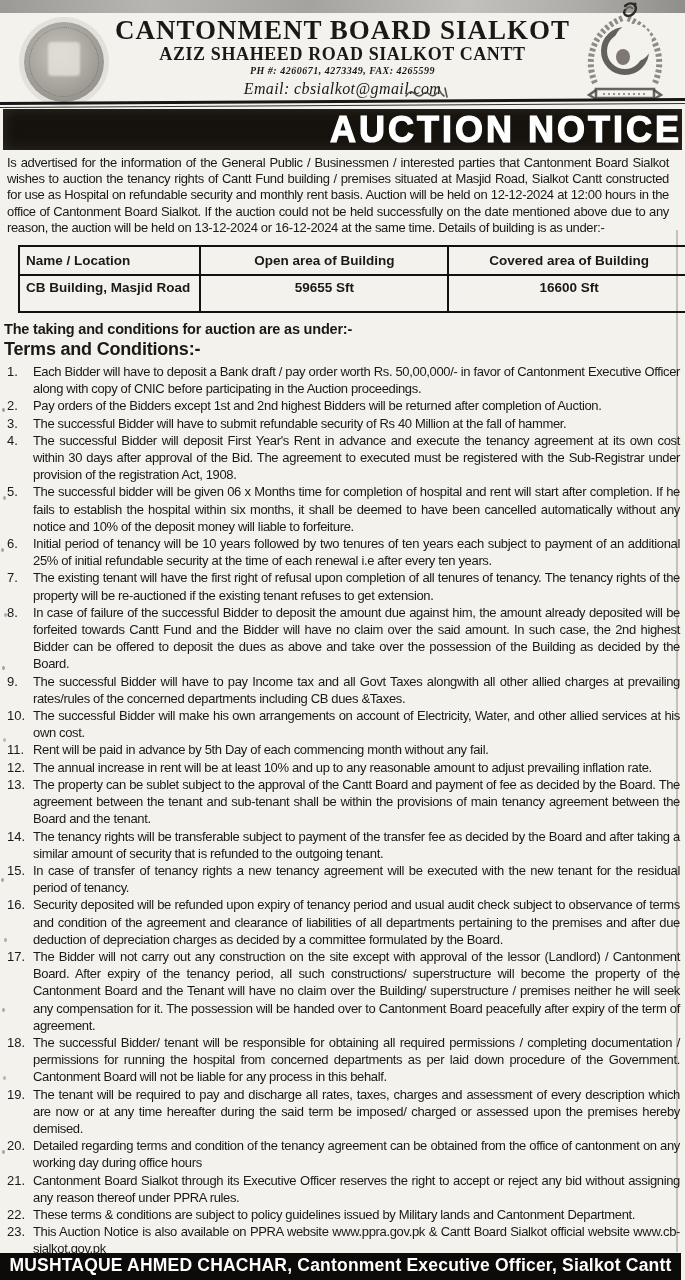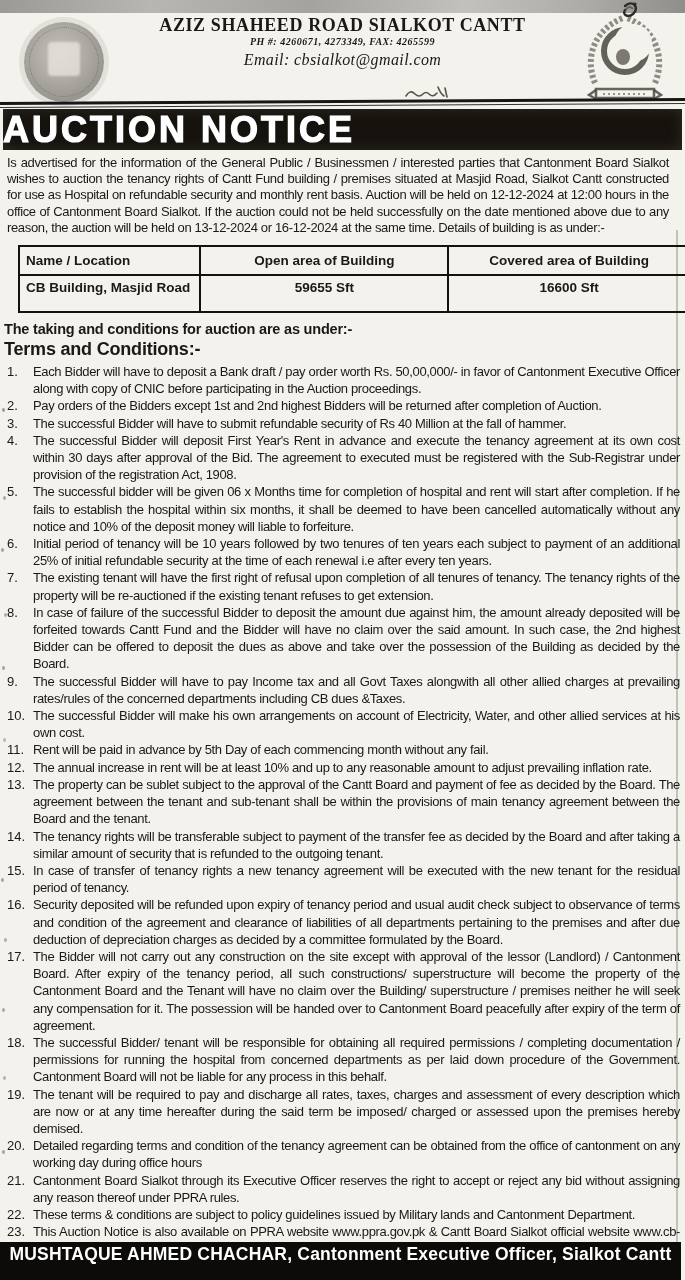--- a/index.html
+++ b/index.html
@@ -38,21 +38,21 @@
   .org-phone{font-size:10px;font-weight:bold;letter-spacing:.5px;line-height:17px;font-style:italic;}
   .org-email{font-size:16px;font-style:italic;line-height:19px;letter-spacing:.4px;}
 
   
   .rule-wrap{position:relative;margin-top:3px;}
   .rule-thick{height:3px;background:#171715;transform:rotate(-.35deg);}
   .rule-thin{height:1px;background:#33322f;margin-top:2px;transform:rotate(-.35deg);}
   .hand-mark{position:absolute;right:235px;top:-16px;}
   .banner{
     margin:3px 3px 0 3px;height:41px;background:#16120d;
-    display:flex;align-items:center;justify-content:flex-start;
+    display:flex;align-items:center;justify-content:flex-end;
     box-shadow:inset 0 0 14px rgba(70,64,55,.55);
   }
   .banner-title{
     color:#fff;font-size:36px;font-weight:bold;letter-spacing:3px;
     -webkit-text-stroke:1.2px #fff;transform:scaleY(1.04);
   }
 
   
   .intro{
     margin:5px 16px 0 7px;font-size:13px;line-height:16.2px;
@@ -78,21 +78,21 @@
     font-size:13px;line-height:17.2px;letter-spacing:-.35px;text-align:justify;
   }
   ol.terms li{counter-increment:t;position:relative;padding-left:26px;}
   ol.terms li::before{
     content:counter(t) ".";position:absolute;left:0;top:0;width:22px;
     letter-spacing:0;
   }
 
   
   .footer-bar{
-    position:absolute;left:0;right:4px;bottom:0;height:38px;background:#0d0b09;
+    position:absolute;left:0;right:4px;bottom:0;height:27px;background:#0d0b09;
     display:flex;justify-content:center;align-items:flex-start;
   }
   .footer-text{color:#fff;font-size:17.5px;font-weight:bold;padding-top:2px;letter-spacing:.2px;}
 
   
   .edge-line{position:absolute;top:230px;bottom:28px;right:7px;width:2px;background:rgba(72,70,64,.28);}
   .specks{
     position:absolute;left:2px;top:408px;width:3px;height:4px;border-radius:50%;
     background:rgba(52,50,46,.45);
     box-shadow:
@@ -135,20 +135,21 @@
         <circle cx="54" cy="40" r="19" fill="#f4f2ed"></circle>
         <ellipse cx="44" cy="54" rx="7" ry="8" fill="#4a453d" opacity="0.7"></ellipse>
         <path d="M46 8 q4 -7 8 -2" fill="none" stroke="#4b473f" stroke-width="2" opacity="0.7"></path>
         <rect x="17" y="86" width="58" height="9" fill="none" stroke="#443f38" stroke-width="2.5" opacity="0.8"></rect>
         <path d="M17 87 l-7 5 l7 4 M75 87 l7 5 l-7 4" fill="none" stroke="#443f38" stroke-width="2.5" opacity="0.8"></path>
         <path d="M24 91 h44" stroke="#443f38" stroke-width="1.6" stroke-dasharray="2 3" opacity="0.7" fill="none"></path>
       </svg>
     </div>
 
     <div class="header-text">
+      <div class="org-title">CANTONMENT BOARD SIALKOT</div>
       <div class="org-address">AZIZ SHAHEED ROAD SIALKOT CANTT</div>
       <div class="org-phone">PH #: 4260671, 4273349, FAX: 4265599</div>
       <div class="org-email">Email: cbsialkot@gmail.com</div>
     </div>
   </div>
 
   <div class="rule-wrap">
     <div class="hand-mark">
       <svg width="46" height="18" viewBox="0 0 46 18">
         <path d="M2 12 q4 -7 9 -2 q4 4 8 0 q3 -3 6 0 q4 4 8 -1 M34 3 q2 6 6 9 M41 4 l2 9" fill="none" stroke="#3c362e" stroke-width="1.6" opacity="0.85" stroke-linecap="round"></path>

